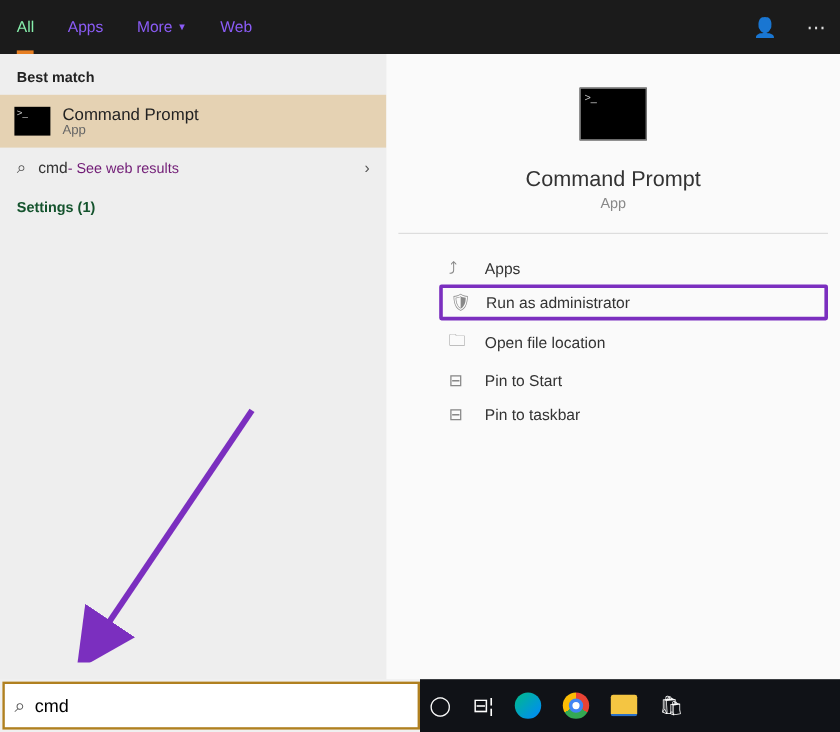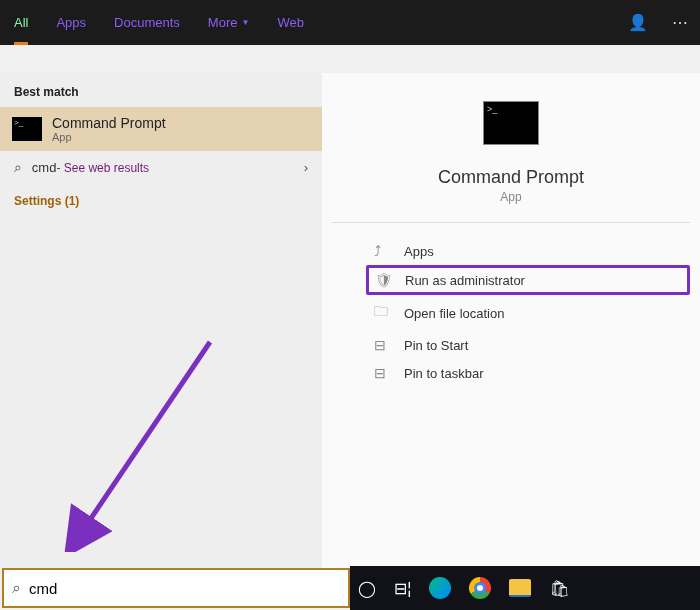--- a/index.html
+++ b/index.html
@@ -6,34 +6,34 @@
     body { width: 700px; height: 610px; background: #f0f0f0; position: relative; overflow: hidden; }
 
     .tabbar { height: 45px; background: #1b1b1b; display: flex; align-items: center; color: #fff; font-size: 13px; }
     .tab { padding: 0 14px; height: 100%; display: flex; align-items: center; position: relative; color: #8b5cf6; cursor: default; }
     .tab.active { color: #86efac; }
     .tab.active::after { content: ""; position: absolute; left: 14px; right: 14px; bottom: 0; height: 3px; background: #e67e22; }
     .tab .chev { font-size: 8px; margin-left: 4px; }
     .tabbar .sp { flex: 1; }
     .tabbar .ico { color: #ddd; font-size: 16px; padding: 0 12px; }
 
-    .main { display: flex; height: 521px; background: #eee; margin-top: 28px; }
+    .main { display: flex; height: 521px; background: #eee; }
 
     .left { width: 322px; display: flex; flex-direction: column; }
     .section-label { font-size: 12px; font-weight: 600; padding: 12px 14px 8px; color: #222; }
     .best-item { display: flex; align-items: center; background: #e5d2b3; padding: 8px 12px; }
     .best-icon { width: 30px; height: 24px; background: #000; margin-right: 10px; position: relative; }
     .best-icon::before { content: ">_"; color: #ccc; font-size: 8px; position: absolute; top: 1px; left: 2px; }
     .best-title { font-size: 14px; color: #222; }
     .best-sub { font-size: 11px; color: #666; }
     .web-item { display: flex; align-items: center; padding: 8px 14px; font-size: 13px; color: #333; }
     .web-item .mag { margin-right: 10px; color: #555; font-size: 14px; }
     .web-item .sub { color: #701a75; font-size: 12px; }
     .web-item .arrow { margin-left: auto; color: #555; }
-    .settings { padding: 10px 14px; font-size: 12px; font-weight: 600; color: #a16207; }
+    .settings { padding: 10px 14px; font-size: 12px; font-weight: 600; color: #14532d; }
 
     .right { flex: 1; background: #fafafa; padding: 28px 10px 10px; }
     .thumb { width: 56px; height: 44px; background: #000; margin: 0 auto 22px; position: relative; border: 1px solid #888; }
     .thumb::before { content: ">_"; color: #ccc; font-size: 9px; position: absolute; top: 2px; left: 3px; }
     .app-title { text-align: center; font-size: 18px; color: #333; }
     .app-sub { text-align: center; font-size: 12px; color: #888; margin-top: 2px; }
     .divider { height: 1px; background: #ddd; margin: 18px 0 14px; }
     .actions { padding-left: 34px; }
     .action { display: flex; align-items: center; font-size: 13px; color: #333; padding: 6px 8px; }
     .action.hl { border: 3px solid #7b2fbf; border-radius: 2px; padding: 4px 6px; }
@@ -53,21 +53,20 @@
     .tb.chrome::after { content:""; position:absolute; inset:5px; background:#fff; border-radius:50%; border:3px solid #4285f4; }
     .tb.folder { width: 22px; height: 18px; background: #f4c542; border-radius: 2px; border-bottom:2px solid #2a70c8; }
     .tb.store { color:#fff; }
   </style>
 </head>
 <body>
 
 <div class="tabbar">
   <div class="tab active">All</div>
   <div class="tab">Apps</div>
-  <div class="tab">Documents</div>
   <div class="tab">
       <span>More</span>
       <span class="chev">▼</span>
     </div>
   <div class="tab">Web</div>
   <div class="sp"></div>
   <div class="ico">👤</div>
   <div class="ico">⋯</div>
 </div>
 

